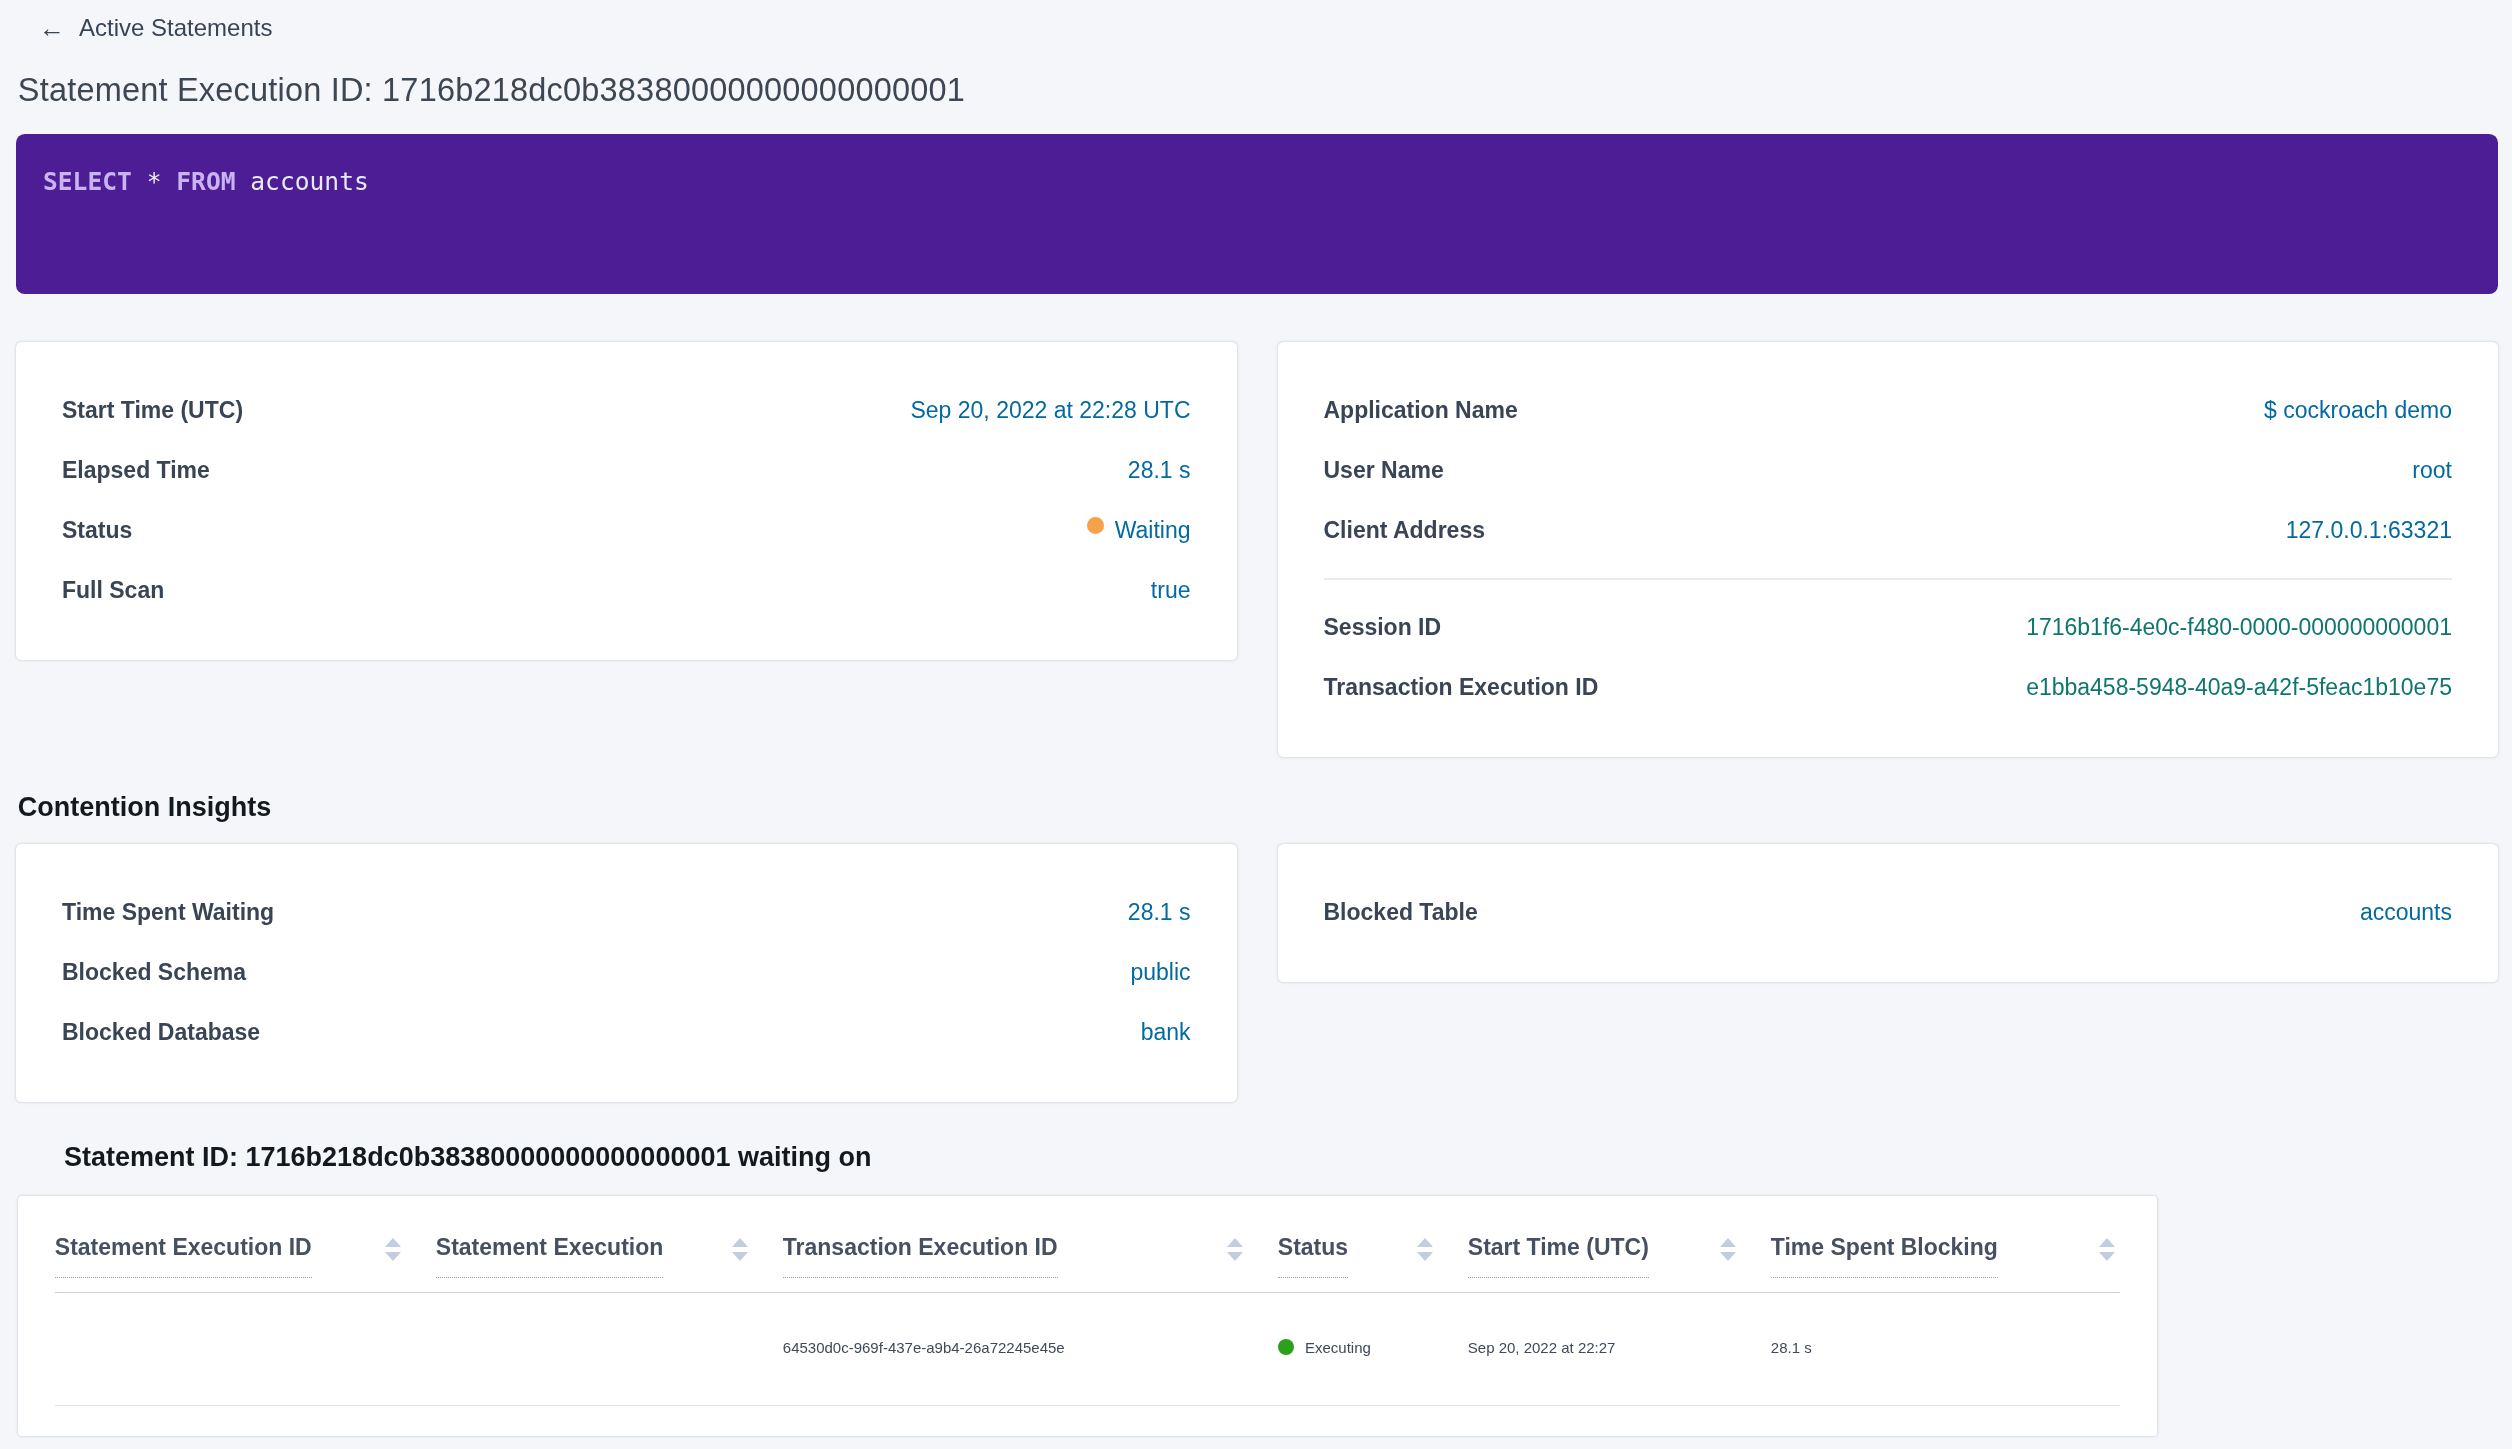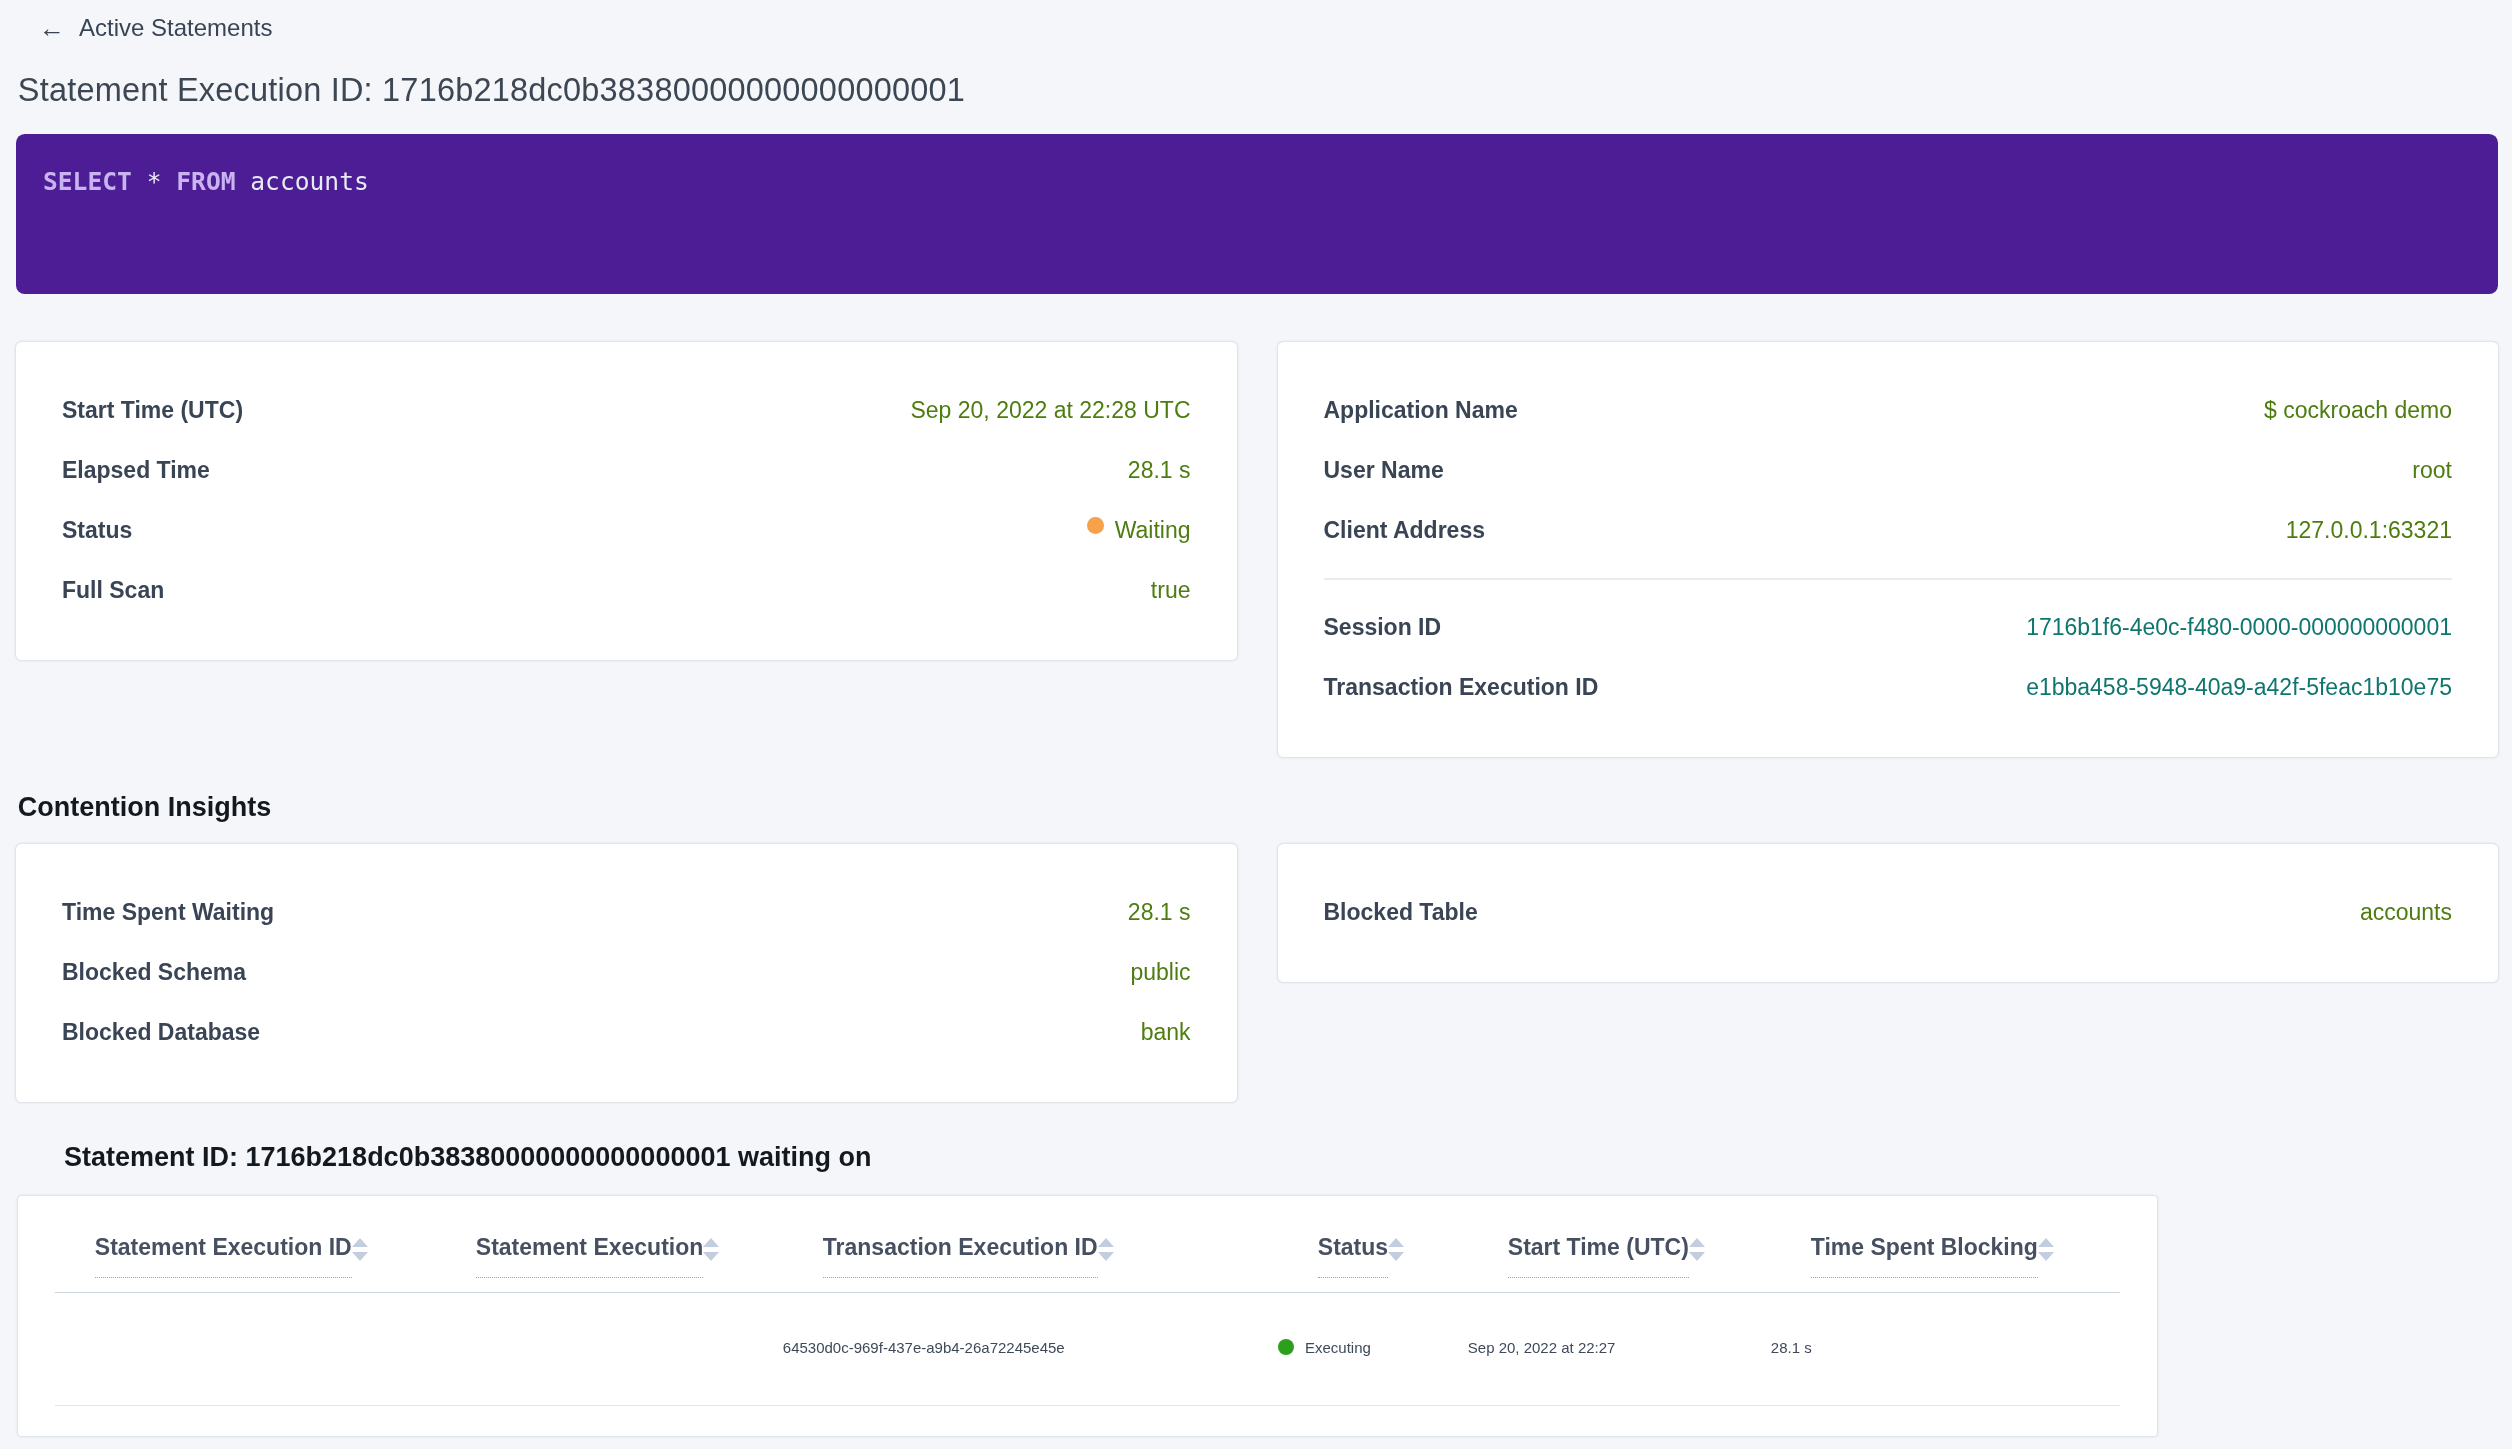--- a/index.html
+++ b/index.html
@@ -59,21 +59,21 @@
     padding: 39px 46px;
   }
   .kv-row {
     display: flex;
     justify-content: space-between;
     align-items: center;
     height: 60px;
     font-size: 23px;
   }
   .kv-label { font-weight: bold; color: #394455; }
-  .kv-value { color: #4d7c0f; text-align: right; }
+  .kv-value { color: #0369a1; text-align: right; }
   .kv-link { color: #0f766e; text-decoration: none; cursor: pointer; }
   .card-divider { height: 1.8px; background: #e8ebef; margin: 17.6px 0; }
 
   .status-value { display: flex; align-items: flex-start; gap: 10.5px; }
   .dot { width: 16.7px; height: 16.7px; border-radius: 50%; display: inline-block; }
   .dot-waiting { background: #f7a24a; }
   .dot-executing { background: #2ca01c; }
 
   
   .section-heading {
@@ -93,24 +93,24 @@
     box-shadow: 0 0 2.6px rgba(67, 90, 111, 0.35);
     padding: 37px 37px 30px 37px;
   }
   .tbl-grid {
     display: grid;
     grid-template-columns: 381px 347px 495px 190px 303px auto;
   }
   .tbl-head { border-bottom: 1.8px solid #cdd4e0; padding-bottom: 14px; }
   .th-cell {
     display: flex;
+    justify-content: space-between;
     align-items: flex-start;
     padding-right: 35px;
     cursor: pointer;
-    margin-left: 40px;
   }
   .th-cell.last { padding-right: 5.3px; }
   .th-label {
     font-size: 23px;
     font-weight: bold;
     color: #475061;
     border-bottom: 1.8px dotted #98a2b3;
     padding-bottom: 14px;
     line-height: 1.3;
   }

